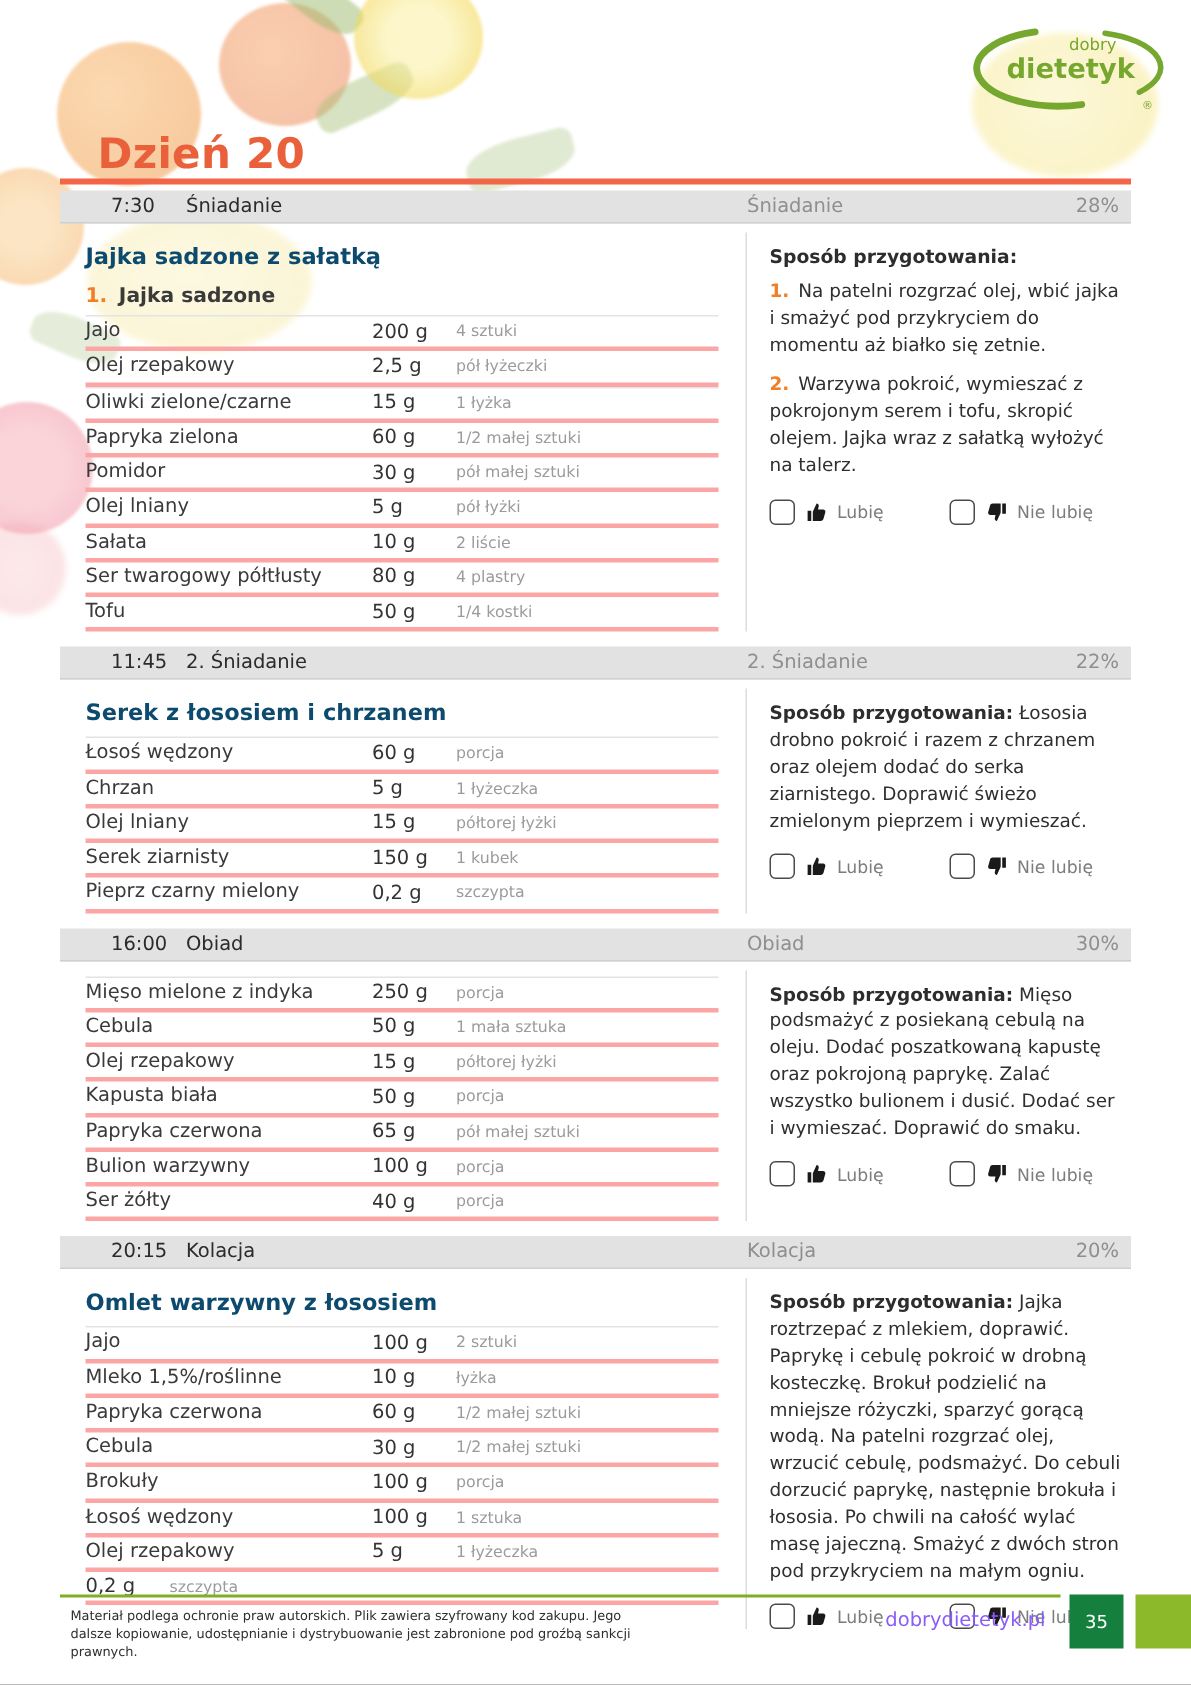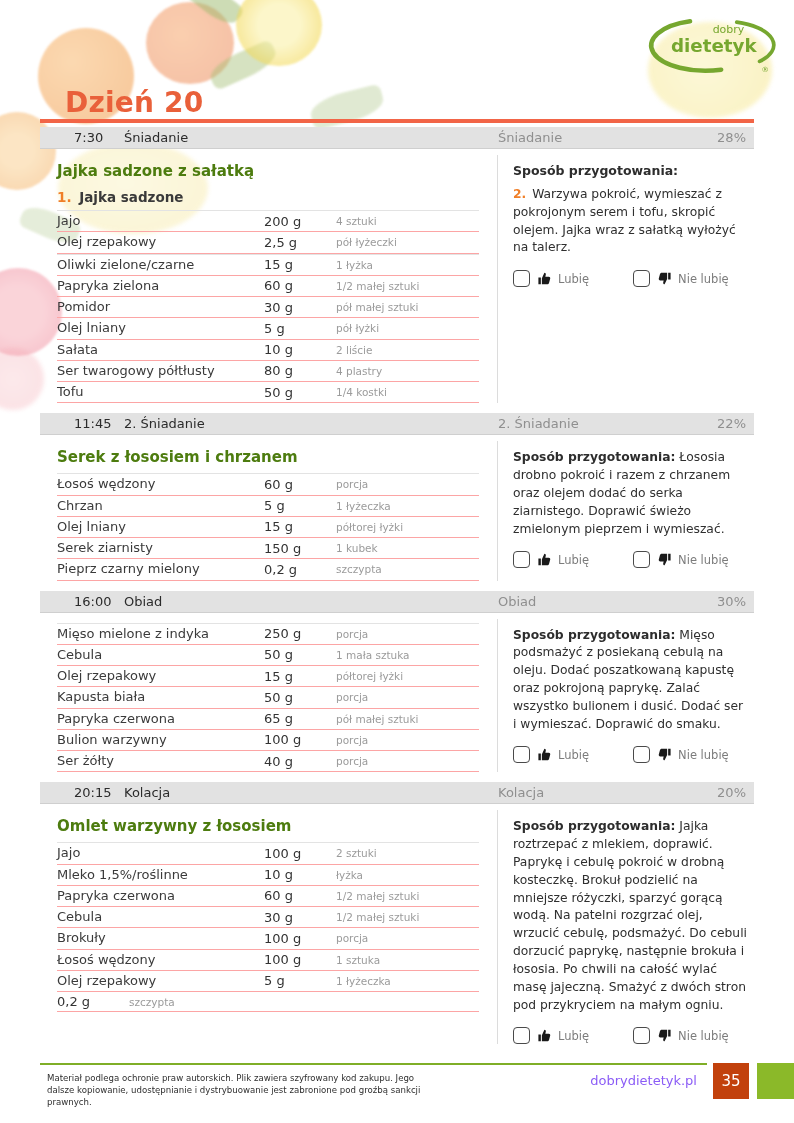--- a/index.html
+++ b/index.html
@@ -35,26 +35,26 @@
   }
   .meal-header .mh-time { position:absolute; left:34px; }
   .meal-header .mh-name { position:absolute; left:84px; }
   .meal-header .mh-sum  { position:absolute; left:458px; color:#8f8f8f; }
   .meal-header .mh-pct  { position:absolute; right:8px;  color:#8f8f8f; }
 
   .meal-body { display:flex; align-items:stretch; padding:6px 0 10px 0; }
   .col-left  { width:457px; padding:4px 18px 0 17px; }
   .col-right { flex:1; border-left:1px solid #dcdcdc; padding:6px 6px 0 15px; }
 
-  .dish-title { font-size:15px; font-weight:700; color:#4d7c0f; margin:3px 0 7px 0; }
+  .dish-title { font-size:15px; font-weight:700; color:#0c4a6e; margin:3px 0 7px 0; }
   .group-head { font-size:13.5px; font-weight:600; color:#3a3a3a; margin:9px 0 5px 0; }
   .group-head .gnum { color:#f07f28; margin-right:3px; }
 
   .tbl { border-top:1px solid #e3e3e3; }
-  .irow { display:flex; align-items:center; border-bottom:1px solid #fca5a5; padding:2px 0; min-height:19px;gap:16px; }
+  .irow { display:flex; align-items:center; border-bottom:3px solid #fca5a5; padding:2px 0; min-height:19px; }
   .irow .iname { width:191px; font-size:13px; color:#3a3a3a; line-height:1.25; }
   .irow .iamt  { width:56px;  font-size:13px; color:#333333; }
   .irow .imsr  { flex:1; font-size:10.5px; color:#9b9b9b; }
 
   .prep-head { font-size:12.5px; font-weight:700; color:#2d2d2d; margin:2px 0 8px 0; }
   .prep-step { font-size:12.3px; color:#2f2f2f; line-height:1.45; margin:0 0 9px 0; }
   .prep-step .snum { color:#f07f28; font-weight:700; margin-right:2px; }
   .prep-inline { font-size:12.3px; color:#2f2f2f; line-height:1.45; margin:2px 0 8px 0; }
   .prep-inline b { font-weight:700; color:#2d2d2d; }
 
@@ -63,22 +63,22 @@
   .like-group + .like-group { margin-left:44px; }
   .cbx { width:17px; height:17px; border:1px solid #4a4a4a; border-radius:4px; background:#fff; cursor:pointer; }
   .thumb { width:15px; height:15px; margin-left:7px; }
   .like-label { font-size:11.5px; color:#7c7c7c; margin-left:6px; }
 
   
   .footer { position:absolute; left:0; top:1063px; width:794px; height:60px; }
   .footer-line { position:absolute; left:40px; top:0; width:667px; height:2px; background:#7fae27; }
   .legal { position:absolute; left:47px; top:9px; width:392px; font-size:8.6px; line-height:1.4; color:#2e2e2e; }
   .site  { position:absolute; right:97px; top:10px; font-size:13px; color:#8b5cf6; }
-  .page-box { position:absolute; left:713px; top:0; width:36px; height:36px; background:#c2410c;
-              color:#fff; font-size:15px; display:flex; align-items:center; justify-content:center; }
+  .page-box { position:absolute; left:713px; top:0; width:36px; height:36px; background:#15803d;
+              color:#fff; font-size:12px; display:flex; align-items:center; justify-content:center; }
   .side-box { position:absolute; left:757px; top:0; width:37px; height:36px; background:#8bb929; }
 </style>
 </head>
 <body>
 
 <div class="page">
 
   <div class="decor">
     <div class="blob" style="left:38px;top:28px;width:96px;height:96px;background:radial-gradient(circle at 35% 35%,#f9b465,#ef8d33);opacity:.5;filter:blur(1px);"></div>
     <div class="blob" style="left:146px;top:2px;width:88px;height:82px;background:radial-gradient(circle at 40% 40%,#f5954f,#e86f37);opacity:.45;filter:blur(1px);"></div>
@@ -165,20 +165,21 @@
                   <span class="iname">Tofu</span>
                   <span class="iamt">50 g</span>
                   <span class="imsr">1/4 kostki</span>
                 </div>
               </div>
             </div>
       </div>
       <div class="col-right">
         <div class="prep">
               <div class="prep-head">Sposób przygotowania:</div>
+              <p class="prep-step"><span class="snum">1.</span> Na patelni rozgrzać olej, wbić jajka i smażyć pod przykryciem do momentu aż białko się zetnie.</p>
               <p class="prep-step"><span class="snum">2.</span> Warzywa pokroić, wymieszać z pokrojonym serem i tofu, skropić olejem. Jajka wraz z sałatką wyłożyć na talerz.</p>
             </div>
         <div class="likes">
           <span class="like-group">
             <span class="cbx"></span>
             <svg class="thumb" viewBox="0 0 16 16">
                   <path fill="#1a1a1a" d="M1.5 7h2.6v7.2H1.5zM5.2 14.2V7.6L7.9 1.8c1 0 1.7.9 1.5 1.9L8.9 6h3.7c1 0 1.8 1 1.5 2l-1.3 4.7c-.2.9-1 1.5-2 1.5z"></path>
                 </svg>
             <span class="like-label">Lubię</span>
           </span>

